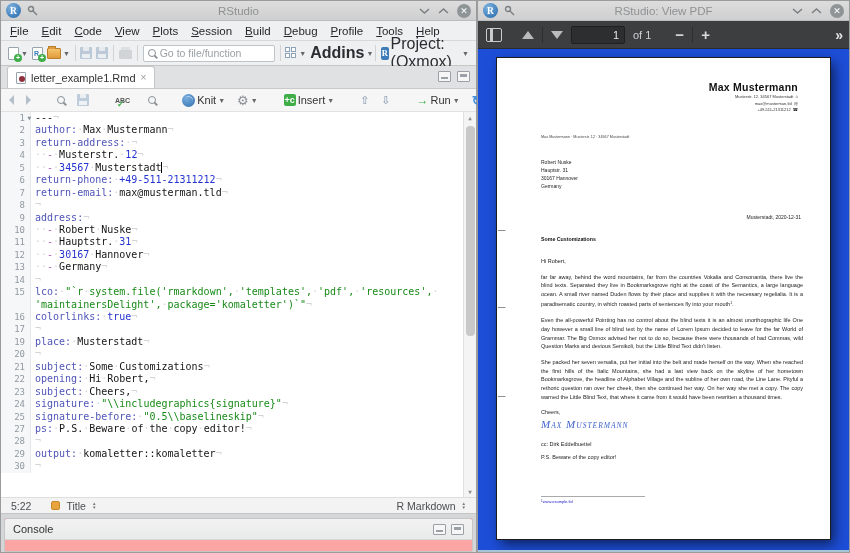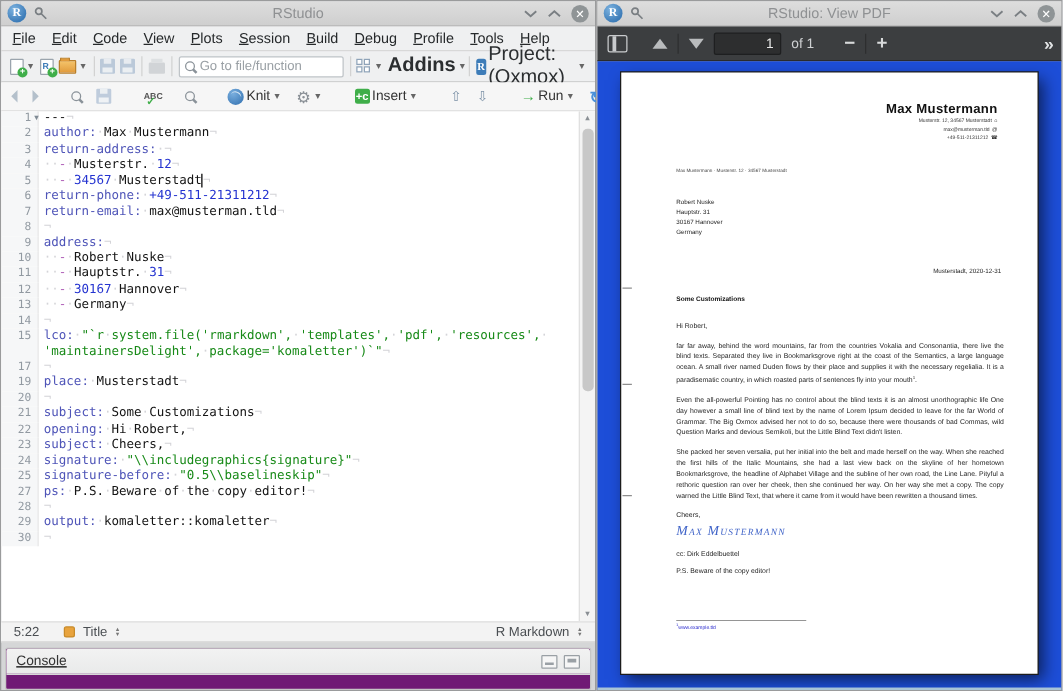--- a/index.html
+++ b/index.html
@@ -85,21 +85,21 @@
   .cursor { display:inline-block; width:1px; height:11px; background:#000; vertical-align:middle; }
   .vscroll { position:absolute; top:0; right:0; bottom:0; width:13px; background:#f4f4f4; border-left:1px solid #e0e0e0; }
   .vthumb { position:absolute; top:14px; left:2px; width:9px; height:210px; background:#c8c8c8; border-radius:4px; }
   .sarrow { position:absolute; left:0; right:0; text-align:center; font-size:6px; color:#8a8f94; }
 
   .ed-status { height:16px; background:#f3f3f3; border-top:1px solid #dedede; display:flex; align-items:center; gap:6px; padding:0 10px; font-size:10.5px; color:#4a4e52; flex:none; }
   .sq-orange { width:9px; height:9px; background:#e8a33d; border-radius:2px; border:1px solid #c88a28; }
   .updown { display:inline-flex; flex-direction:column; line-height:4px; font-size:4.5px; color:#777; }
 
   
-  .console-wrap { margin:4px 3px 0 3px; border:1px solid #c6c6c6; border-radius:2px; background:#701a75; flex:1;text-decoration:underline; }
+  .console-wrap { margin:4px 3px 0 3px; border:1px solid #c6c6c6; border-radius:2px; background:#fca5a5; flex:1; }
   .console-head { height:21px; background:linear-gradient(#f2f2f2,#e9eaea); border-bottom:1px solid #d8d8d8; display:flex; align-items:center; padding:0 8px; font-size:11px; color:#333; border-radius:2px 2px 0 0; }
   .console-head .pane-btns2 { margin-left:auto; display:flex; gap:5px; }
 
   
   #win-right { left:477px; width:373px; }
   .pdf-toolbar { height:28px; background:#3c3e40; border-bottom:1px solid #2a2b2c; display:flex; align-items:center; padding:0 8px; gap:8px; flex:none; }
   .psep { width:1px; height:16px; background:#2d2e2f; }
   .side-ico { width:16px; height:14px; border:1.5px solid #c9cbcd; border-radius:2px; position:relative; }
   .side-ico:after { content:""; position:absolute; left:3px; top:0; bottom:0; width:3px; background:#c9cbcd; }
   .parrow { width:0; height:0; border:6px solid transparent; }
@@ -223,20 +223,31 @@
         </div>
       <div class="tsep" style="margin-left:auto"></div>
       <div class="tbtn">
           <div class="rcube">R</div>
           <span class="tlabel">Project: (Oxmox)</span>
           <span class="caret">▼</span>
         </div>
     </div>
 
     <div class="source-pane">
+      <div class="tabbar">
+        <div class="tab">
+          <div class="doc-ico"></div>
+          <span>letter_example1.Rmd</span>
+          <span class="x">×</span>
+        </div>
+        <div class="pane-btns">
+          <div class="pb min"></div>
+          <div class="pb max"></div>
+        </div>
+      </div>
 
       <div class="ed-toolbar">
         <div class="tbtn">
             <div class="arrow-l"></div>
           </div>
         <div class="tbtn">
             <div class="arrow-r"></div>
           </div>
         <div class="tsep"></div>
         <div class="tbtn">
@@ -306,20 +317,21 @@
             <div class="row"><span class="ln">7</span><span class="lc"><span class="tk-k">return-email:</span><span class="tk-w">·</span><span class="tk-t">max@musterman.tld</span><span class="tk-w">¬</span></span></div>
             <div class="row"><span class="ln">8</span><span class="lc"><span class="tk-w">¬</span></span></div>
             <div class="row"><span class="ln">9</span><span class="lc"><span class="tk-k">address:</span><span class="tk-w">¬</span></span></div>
             <div class="row"><span class="ln">10</span><span class="lc"><span class="tk-w">··</span><span class="tk-d">-</span><span class="tk-w">·</span><span class="tk-t">Robert</span><span class="tk-w">·</span><span class="tk-t">Nuske</span><span class="tk-w">¬</span></span></div>
             <div class="row"><span class="ln">11</span><span class="lc"><span class="tk-w">··</span><span class="tk-d">-</span><span class="tk-w">·</span><span class="tk-t">Hauptstr.</span><span class="tk-w">·</span><span class="tk-n">31</span><span class="tk-w">¬</span></span></div>
             <div class="row"><span class="ln">12</span><span class="lc"><span class="tk-w">··</span><span class="tk-d">-</span><span class="tk-w">·</span><span class="tk-n">30167</span><span class="tk-w">·</span><span class="tk-t">Hannover</span><span class="tk-w">¬</span></span></div>
             <div class="row"><span class="ln">13</span><span class="lc"><span class="tk-w">··</span><span class="tk-d">-</span><span class="tk-w">·</span><span class="tk-t">Germany</span><span class="tk-w">¬</span></span></div>
             <div class="row"><span class="ln">14</span><span class="lc"><span class="tk-w">¬</span></span></div>
             <div class="row"><span class="ln">15</span><span class="lc"><span class="tk-k">lco:</span><span class="tk-w">·</span><span class="tk-s">"`r</span><span class="tk-w">·</span><span class="tk-s">system.file('rmarkdown',</span><span class="tk-w">·</span><span class="tk-s">'templates',</span><span class="tk-w">·</span><span class="tk-s">'pdf',</span><span class="tk-w">·</span><span class="tk-s">'resources',</span><span class="tk-w">·</span></span></div>
             <div class="row"><span class="ln"></span><span class="lc"><span class="tk-s">'maintainersDelight',</span><span class="tk-w">·</span><span class="tk-s">package='komaletter')`"</span><span class="tk-w">¬</span></span></div>
+            <div class="row"><span class="ln">16</span><span class="lc"><span class="tk-k">colorlinks:</span><span class="tk-w">·</span><span class="tk-n">true</span><span class="tk-w">¬</span></span></div>
             <div class="row"><span class="ln">17</span><span class="lc"><span class="tk-w">¬</span></span></div>
             <div class="row"><span class="ln">19</span><span class="lc"><span class="tk-k">place:</span><span class="tk-w">·</span><span class="tk-t">Musterstadt</span><span class="tk-w">¬</span></span></div>
             <div class="row"><span class="ln">20</span><span class="lc"><span class="tk-w">¬</span></span></div>
             <div class="row"><span class="ln">21</span><span class="lc"><span class="tk-k">subject:</span><span class="tk-w">·</span><span class="tk-t">Some</span><span class="tk-w">·</span><span class="tk-t">Customizations</span><span class="tk-w">¬</span></span></div>
             <div class="row"><span class="ln">22</span><span class="lc"><span class="tk-k">opening:</span><span class="tk-w">·</span><span class="tk-t">Hi</span><span class="tk-w">·</span><span class="tk-t">Robert,</span><span class="tk-w">¬</span></span></div>
             <div class="row"><span class="ln">23</span><span class="lc"><span class="tk-k">subject:</span><span class="tk-w">·</span><span class="tk-t">Cheers,</span><span class="tk-w">¬</span></span></div>
             <div class="row"><span class="ln">24</span><span class="lc"><span class="tk-k">signature:</span><span class="tk-w">·</span><span class="tk-s">"\\includegraphics{signature}"</span><span class="tk-w">¬</span></span></div>
             <div class="row"><span class="ln">25</span><span class="lc"><span class="tk-k">signature-before:</span><span class="tk-w">·</span><span class="tk-s">"0.5\\baselineskip"</span><span class="tk-w">¬</span></span></div>
             <div class="row"><span class="ln">27</span><span class="lc"><span class="tk-k">ps:</span><span class="tk-w">·</span><span class="tk-t">P.S.</span><span class="tk-w">·</span><span class="tk-t">Beware</span><span class="tk-w">·</span><span class="tk-t">of</span><span class="tk-w">·</span><span class="tk-t">the</span><span class="tk-w">·</span><span class="tk-t">copy</span><span class="tk-w">·</span><span class="tk-t">editor!</span><span class="tk-w">¬</span></span></div>
             <div class="row"><span class="ln">28</span><span class="lc"><span class="tk-w">¬</span></span></div>

